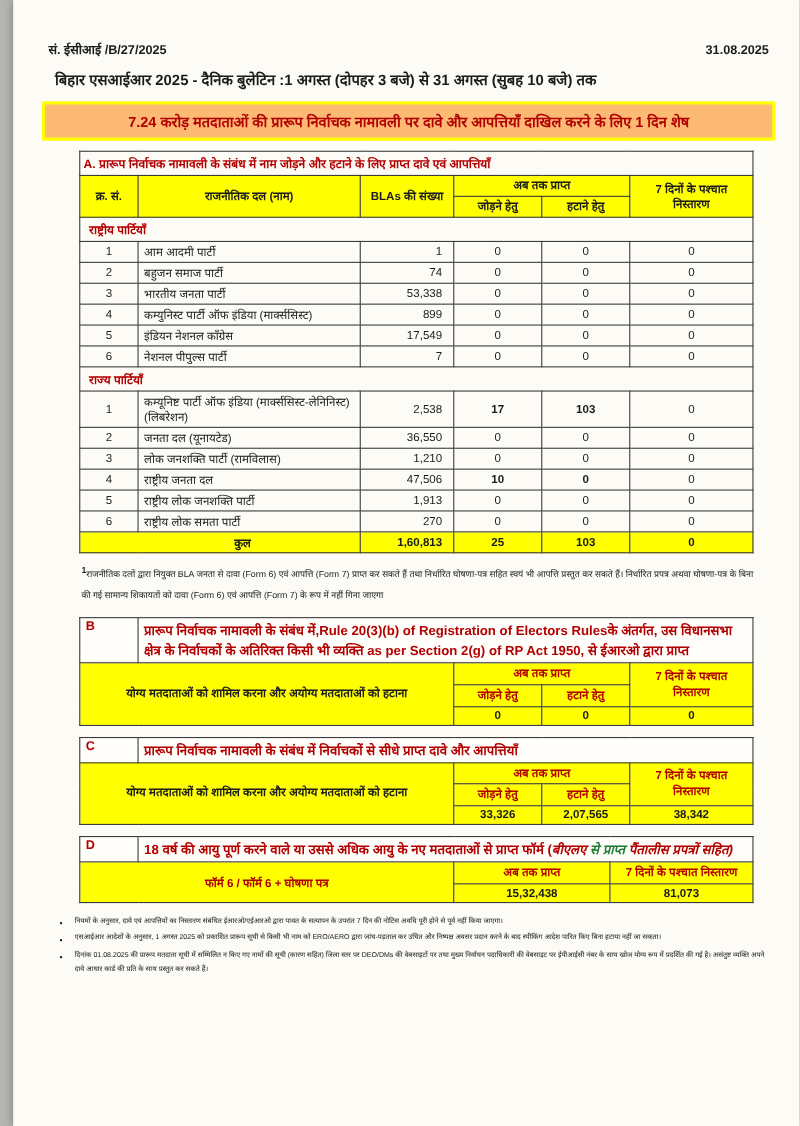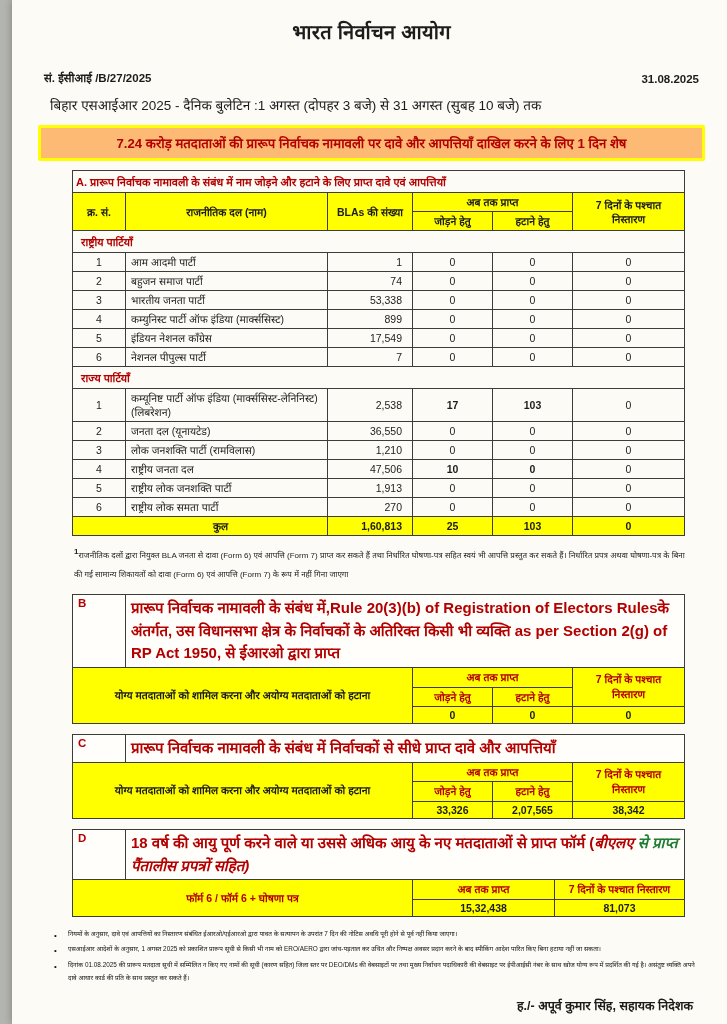--- a/index.html
+++ b/index.html
@@ -12,57 +12,56 @@
   }
   *{box-sizing:border-box;}
   body{margin:0;background:#b9bab6;font-family:"Liberation Sans","DejaVu Sans",sans-serif;}
   .photo{position:relative;width:727px;height:1024px;background:#cfcfcb;overflow:hidden;}
   .edge-left{position:absolute;left:0;top:0;width:12px;height:1024px;background:#b4b5b1;}
   .doc{position:absolute;left:12px;top:0;width:715px;height:1024px;background:var(--paper);
        padding:12px 22px 0 26px;box-shadow:0 0 8px rgba(0,0,0,.3);color:var(--ink);}
   .org{text-align:center;font-size:20px;font-weight:bold;margin-top:6px;letter-spacing:.3px;}
   .addr{text-align:center;font-size:13px;font-weight:bold;font-style:italic;text-decoration:underline;margin-top:7px;}
   .refrow{display:flex;justify-content:space-between;font-size:11.5px;font-weight:bold;margin:25px 6px 0 6px;align-items:flex-end;}
-  .bulline{font-size:13.5px;font-weight:normal;margin:11px 0 0 12px;}
+  .bulline{font-size:13.5px;font-weight:bold;margin:11px 0 0 12px;}
   .banner{margin:11px 0 9px 0;border:3px solid var(--highlight-yellow);border-radius:2px;
           padding:6px 6px;color:var(--heading-red);font-weight:bold;font-size:13.2px;text-align:center;background:#fdba74;}
   table{border-collapse:collapse;table-layout:fixed;margin-left:34px;}
   td{border:1px solid var(--line);padding:2px 5px;font-size:10.5px;color:var(--ink);vertical-align:middle;}
   .cap td{color:var(--heading-red);font-weight:bold;text-align:left;font-size:11px;padding:3px;}
   .hdr td{background:var(--highlight-yellow);font-weight:bold;text-align:center;line-height:1.35;}
   .sec td{color:var(--heading-red);font-weight:bold;font-size:10.8px;padding:3px 8px;}
   .num{text-align:right;padding-right:10px;}
   .ctr{text-align:center;}
   .b{font-weight:bold;}
   .total td{background:var(--highlight-yellow);font-weight:bold;}
   .total .lbl{text-align:center;padding-left:46px;}
   .fnote{font-size:8px;line-height:2.4;margin:6px 0 4px 36px;width:618px;color:#222;}
   .fnote sup{font-weight:bold;font-size:8px;}
   .secwrap{margin-top:10px;}
   .letter{color:var(--heading-red);font-weight:bold;font-size:11.5px;vertical-align:top;text-align:left;background:#fffefa;}
-  .shead{color:var(--heading-red);font-weight:bold;font-size:15px;line-height:1.5;background:#fffefa;}
+  .shead{color:var(--heading-red);font-weight:bold;font-size:12px;line-height:1.5;background:#fffefa;}
   .ylabel{background:var(--highlight-yellow);font-weight:bold;text-align:center;line-height:1.6;}
   .yhead{background:var(--highlight-yellow);font-weight:bold;color:var(--heading-red);text-align:center;line-height:1.4;}
   .yval{background:var(--highlight-yellow);font-weight:bold;text-align:center;}
   .rlabel{background:var(--highlight-yellow);font-weight:bold;color:var(--heading-red);text-align:center;}
   .ital{font-style:italic;font-weight:bold;}
   .grn{color:var(--green-accent);font-style:italic;font-weight:bold;}
   .bullets{list-style:none;margin:10px 0 0 14px;padding:0;width:648px;}
   .bullets li{font-size:6.4px;line-height:2.1;margin-bottom:2px;position:relative;padding-left:16px;color:#151515;}
   .bullets li::before{content:"•";position:absolute;left:2px;top:1px;font-size:8px;}
   .sig{text-align:right;font-weight:bold;font-size:12.5px;margin:12px 12px 0 0;}
 </style>
 </head>
 <body>
 
 <div class="photo">
   <div class="edge-left"></div>
   <div class="doc">
 
-    <div class="org">भारत निर्वाचन आयोग</div>
     <div class="refrow">
       <span>सं. ईसीआई /B/27/2025</span>
       <span>31.08.2025</span>
     </div>
     <div class="bulline">बिहार एसआईआर 2025 - दैनिक बुलेटिन :1 अगस्त (दोपहर 3 बजे) से 31 अगस्त (सुबह 10 बजे) तक</div>
     <div class="banner">7.24 करोड़ मतदाताओं की प्रारूप निर्वाचक नामावली पर दावे और आपत्तियाँ दाखिल करने के लिए 1 दिन शेष</div>
 
     <table>
       <colgroup>
           <col style="width:53px">
@@ -284,16 +283,15 @@
       </tr>
     </tbody>
       </table>
 
     <ul class="bullets">
       <li>नियमों के अनुसार, दावे एवं आपत्तियों का निस्तारण संबंधित ईआरओ/एईआरओ द्वारा पावत के सत्यापन के उपरांत 7 दिन की नोटिस अवधि पूरी होने से पूर्व नहीं किया जाएगा।</li>
       <li>एसआईआर आदेशों के अनुसार, 1 अगस्त 2025 को प्रकाशित प्रारूप सूची से किसी भी नाम को ERO/AERO द्वारा जांच-पड़ताल कर उचित और निष्पक्ष अवसर प्रदान करने के बाद स्पीकिंग आदेश पारित किए बिना हटाया नहीं जा सकता।</li>
       <li>दिनांक 01.08.2025 की प्रारूप मतदाता सूची में सम्मिलित न किए गए नामों की सूची (कारण सहित) जिला स्तर पर DEO/DMs की वेबसाइटों पर तथा मुख्य निर्वाचन पदाधिकारी की वेबसाइट पर ईपीआईसी नंबर के साथ खोज योग्य रूप में प्रदर्शित की गई है। असंतुष्ट व्यक्ति अपने दावे आधार कार्ड की प्रति के साथ प्रस्तुत कर सकते हैं।</li>
     </ul>
 
-    <div class="sig">ह./- अपूर्व कुमार सिंह, सहायक निदेशक</div>
 
   </div>
 </div>
 
 </body></html>

